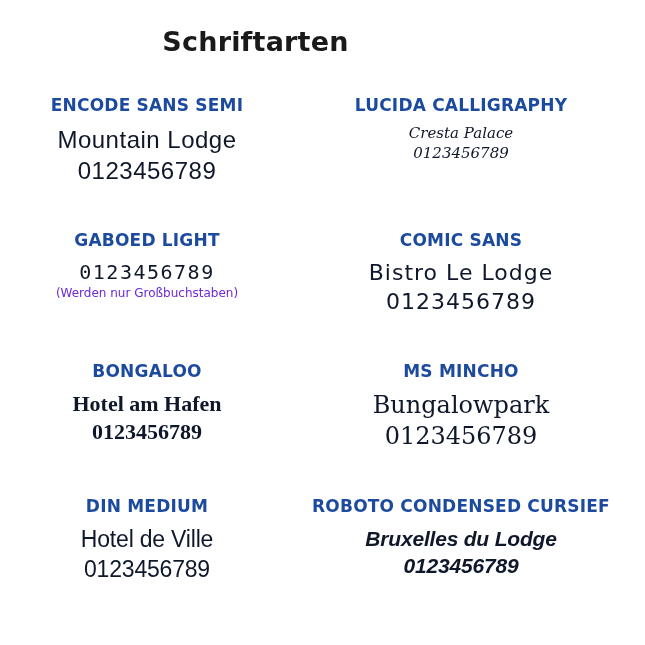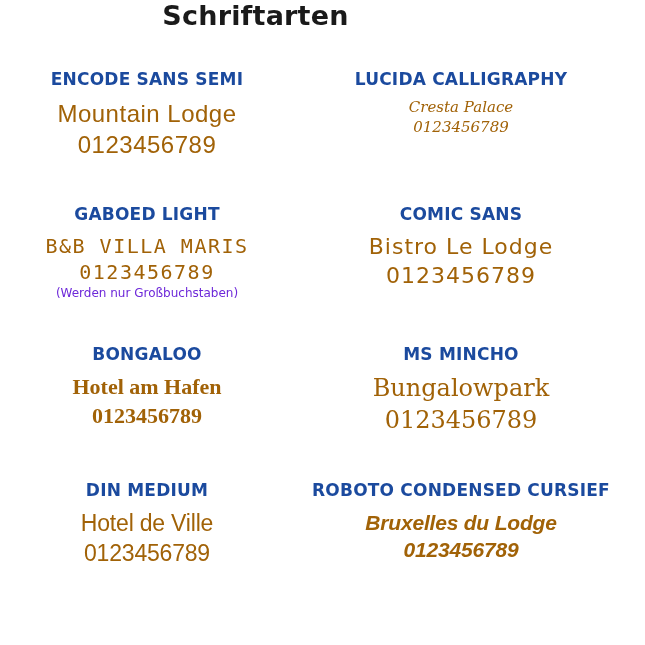--- a/index.html
+++ b/index.html
@@ -9,20 +9,21 @@
     width: 645px;
     height: 645px;
     overflow: hidden;
     font-family: "Liberation Sans", sans-serif;
   }
   .page {
     width: 511px;
     height: 645px;
     background: #ffffff;
     box-sizing: border-box;
+    padding-top: 26px;
   }
   .page-title {
     text-align: center;
     font-family: "DejaVu Sans", "Liberation Sans", sans-serif;
     font-weight: 700;
     font-size: 27px;
     color: #1a1a1a;
     letter-spacing: 0.2px;
     margin: 0 0 38px 0;
   }
@@ -40,21 +41,21 @@
   .font-name {
     font-family: "DejaVu Sans", "Liberation Sans", sans-serif;
     font-weight: 700;
     font-size: 17px;
     color: #1b4a9e;
     letter-spacing: 0.2px;
     margin-bottom: 9px;
     white-space: nowrap;
   }
   .font-sample, .font-digits {
-    color: #a16207;
+    color: #0f172a;
     line-height: 1.3;
   }
   .font-note {
     font-family: "DejaVu Sans", "Liberation Sans", sans-serif;
     font-size: 12px;
     color: #6d28d9;
     margin-top: 1px;
   }
 
   
@@ -127,21 +128,20 @@
     </div>
 
     <div class="font-card style-lucida">
       <div class="font-name">LUCIDA CALLIGRAPHY</div>
       <div class="font-sample">Cresta Palace</div>
       <div class="font-digits">0123456789</div>
     </div>
 
     <div class="font-card style-gaboed">
       <div class="font-name">GABOED LIGHT</div>
-      <div class="font-sample">B&amp;B VILLA MARIS</div>
       <div class="font-digits">0123456789</div>
       <div class="font-note">(Werden nur Großbuchstaben)</div>
     </div>
 
     <div class="font-card style-comic">
       <div class="font-name">COMIC SANS</div>
       <div class="font-sample">Bistro Le Lodge</div>
       <div class="font-digits">0123456789</div>
     </div>
 

